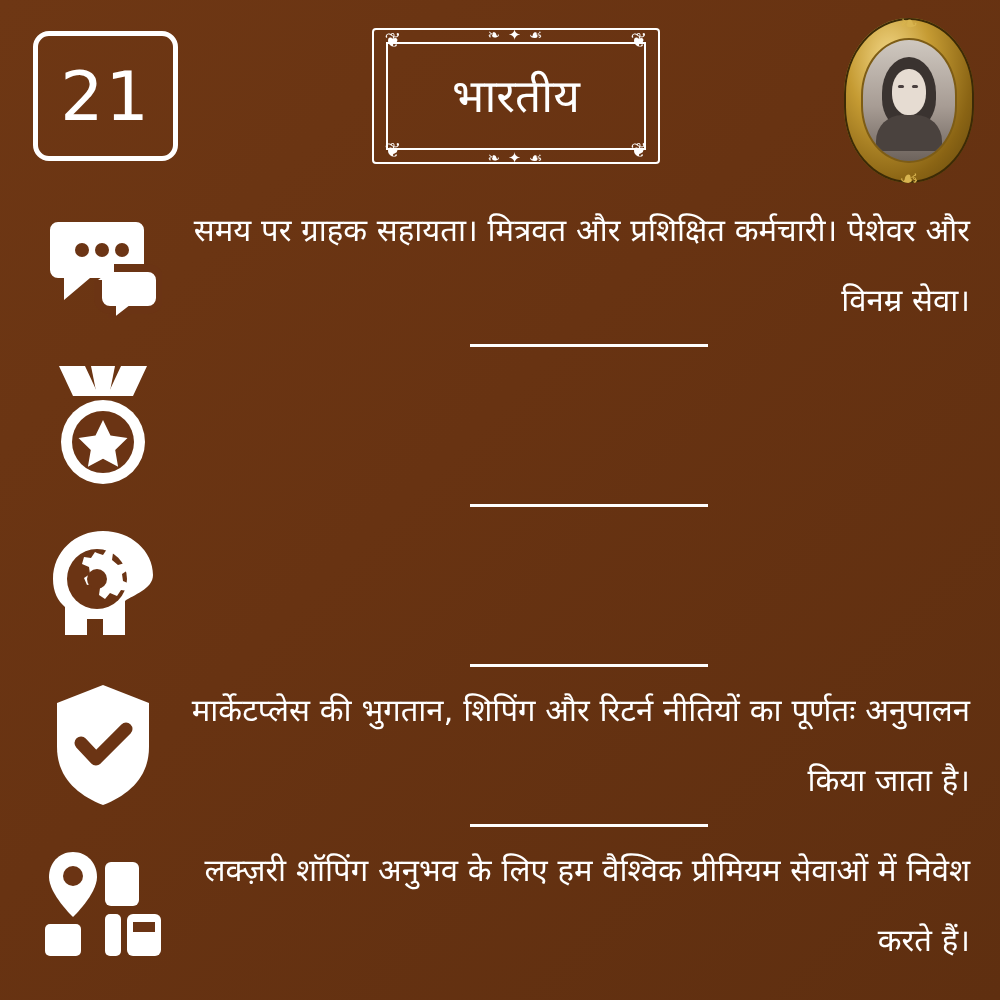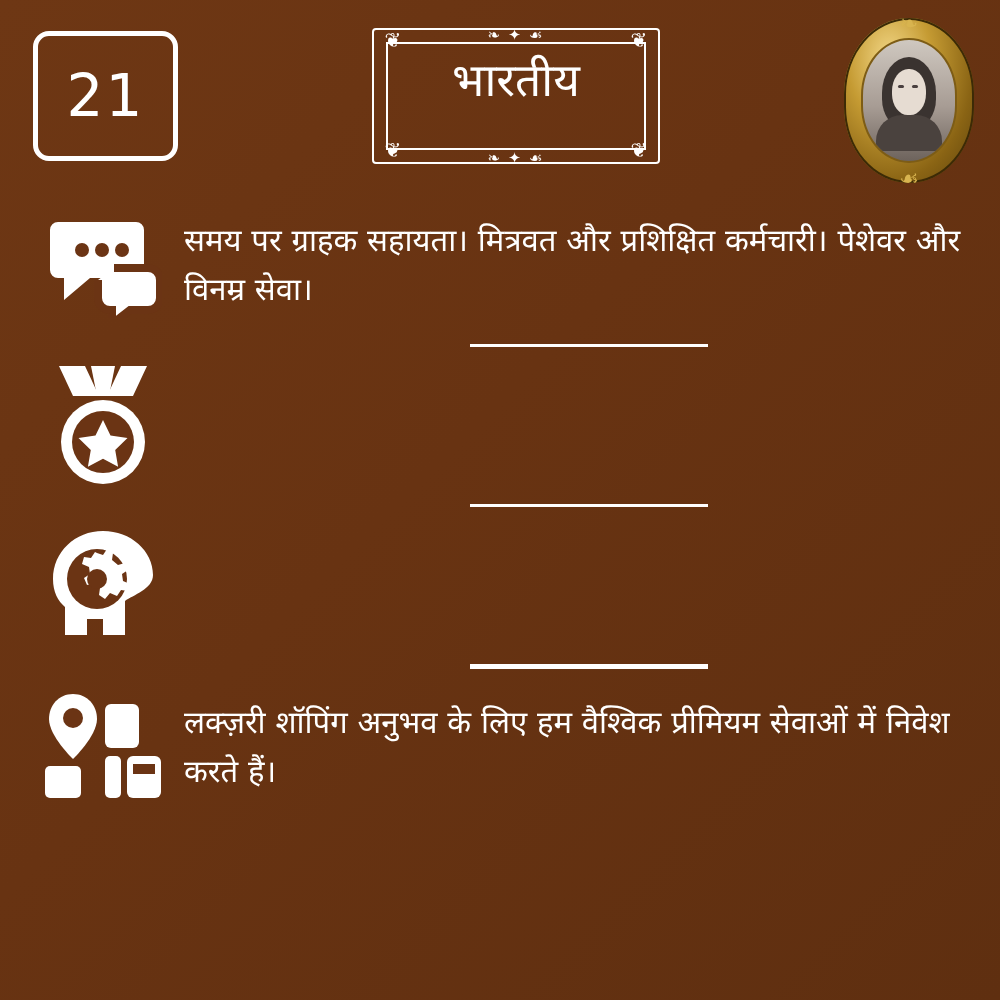--- a/index.html
+++ b/index.html
@@ -32,21 +32,21 @@
     top: 31px;
     width: 145px;
     height: 130px;
     border: 5px solid #ffffff;
     border-radius: 16px;
     color: #ffffff;
     display: flex;
     align-items: center;
     justify-content: center;
     font-family: "DejaVu Sans", sans-serif;
-    font-size: 58px;
+    font-size: 68px;
     font-weight: 400;
     letter-spacing: 2px;
     box-sizing: border-box;
   }
 
   .title-frame {
     position: absolute;
     left: 372px;
     top: 28px;
     width: 288px;
@@ -89,21 +89,21 @@
     color: #ffffff;
     font-size: 15px;
     letter-spacing: 2px;
   }
   .title-frame .flourish-top { top: -2px; }
   .title-frame .flourish-bottom { bottom: -3px; }
   .title-text {
     position: absolute;
     left: 0;
     right: 0;
-    top: 26px;
+    top: 42px;
     text-align: center;
     color: #ffffff;
     font-family: "DejaVu Sans", sans-serif;
     font-size: 46px;
     font-weight: 400;
     line-height: 52px;
   }
 
   
   .portrait {
@@ -210,25 +210,25 @@
     align-items: center;
     justify-content: center;
     color: #ffffff;
   }
   .feature .icon-wrap svg {
     display: block;
     fill: #ffffff;
   }
   .feature .text {
     flex: 1;
-    text-align: left;
+    text-align: right;
     color: #ffffff;
     font-family: "DejaVu Sans", sans-serif;
     font-size: 31px;
-    line-height: 49px;
+    line-height: 70px;
     padding: 0 6px;
   }
   .divider-row {
     height: 2px;
     display: flex;
     justify-content: center;
     padding-left: 178px;
     box-sizing: border-box;
   }
   .divider {
@@ -318,20 +318,29 @@
           <path d="M52 26l6 2 4-6 6 4-1 7 6 5 7-2 3 7-6 4 1 7 7 3-2 7-7-1-4 6-7-3-5 6-6-4 1-7-6-5-7 2-3-7 6-4-1-7-7-3 2-7 7 1 4-6z" fill="#ffffff"></path>
           <circle cx="52" cy="52" r="10" fill="#6b3414"></circle>
         </svg>
       </div>
     </div>
 
     <div class="divider-row">
         <div class="divider"></div>
       </div>
 
+    <div class="feature">
+      <div class="icon-wrap">
+        <svg width="104" height="124" viewBox="0 0 104 124" aria-hidden="true">
+          <path d="M52 2L6 20v44c0 30 20 48 46 58 26-10 46-28 46-58V20z"></path>
+          <path d="M30 60l15 16 30-30" fill="none" stroke="#6b3414" stroke-width="13" stroke-linecap="round" stroke-linejoin="round"></path>
+        </svg>
+      </div>
+      <div class="text">मार्केटप्लेस की भुगतान, शिपिंग और रिटर्न नीतियों का पूर्णतः अनुपालन किया जाता है।</div>
+    </div>
 
     <div class="divider-row">
         <div class="divider"></div>
       </div>
 
     <div class="feature">
       <div class="icon-wrap">
         <svg width="120" height="110" viewBox="0 0 120 110" aria-hidden="true">
           <path d="M30 2C16 2 6 13 6 27c0 17 24 40 24 40s24-23 24-40C54 13 44 2 30 2z"></path>
           <circle cx="30" cy="26" r="10" fill="#6b3414"></circle>

